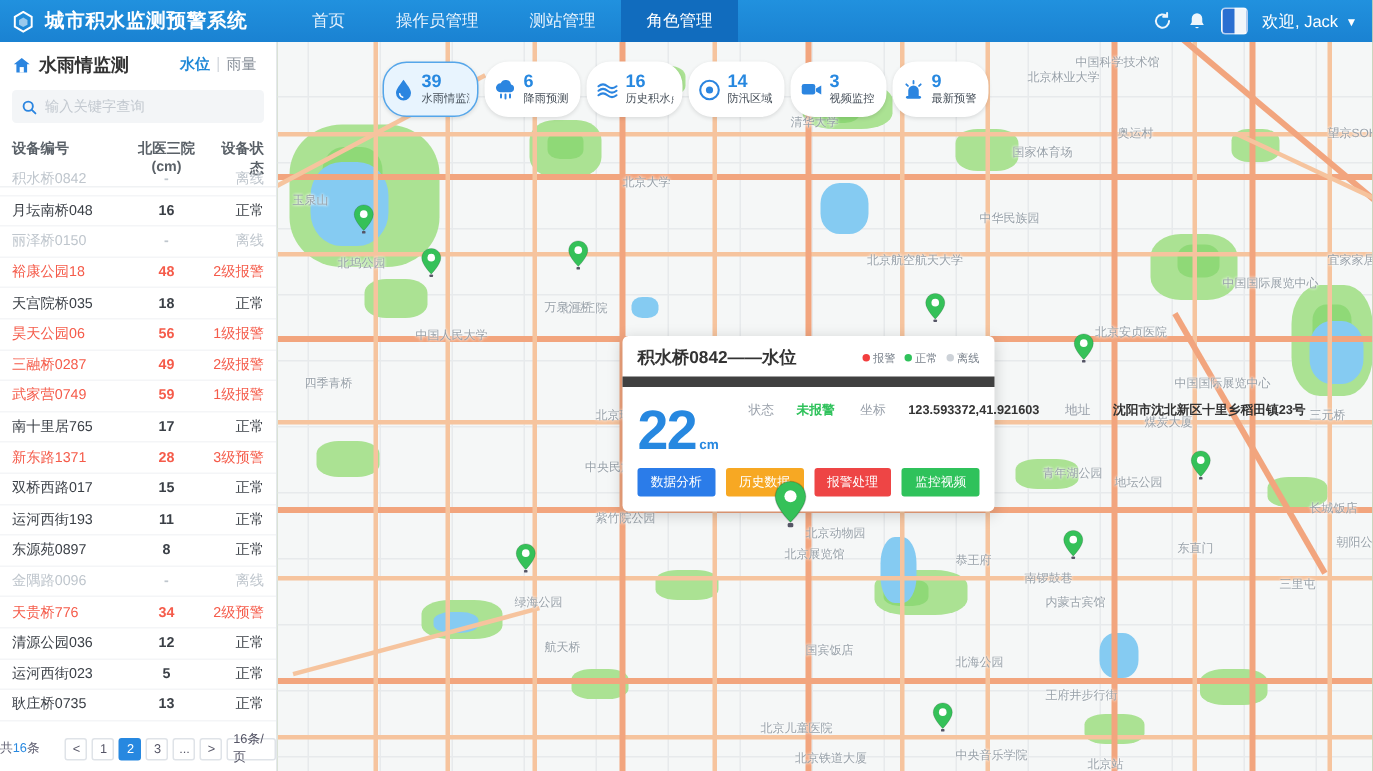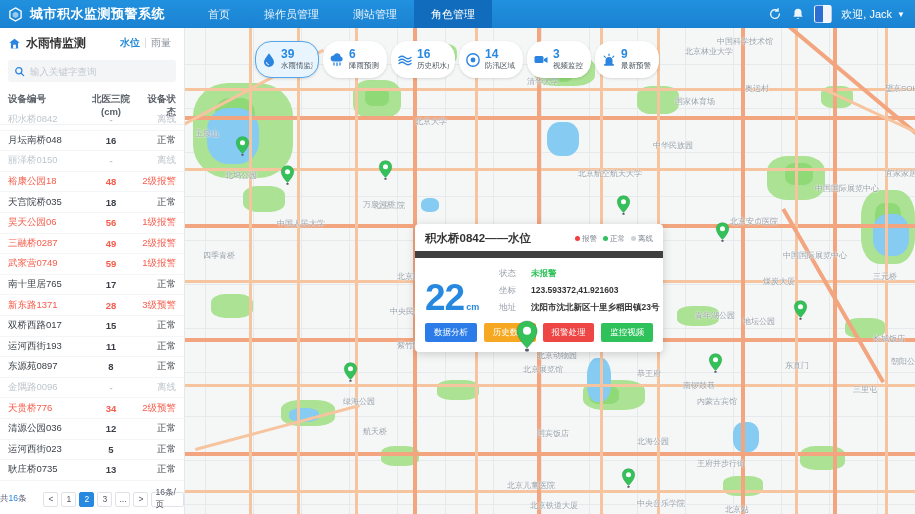--- a/index.html
+++ b/index.html
@@ -71,21 +71,21 @@
 .popup{position:absolute;left:230px;top:196px;width:248px;background:#fff;border-radius:4px;box-shadow:0 2px 10px rgba(0,0,0,.18);z-index:40}
 .pp-head{display:flex;align-items:center;padding:7px 10px 5px;border-bottom:7px solid #404040}
 .pp-title{font-size:11.5px;font-weight:bold;color:#333;white-space:nowrap}
 .pp-legend{margin-left:auto;display:flex;gap:6px;align-items:center}
 .pl-item{display:flex;align-items:center;gap:2px;font-size:7.5px;color:#7a828c;white-space:nowrap}
 .pl-dot{width:5px;height:5px;border-radius:50%}
 .pp-body{display:flex;padding:8px 10px 2px;gap:8px}
 .pp-valwrap{width:66px;flex:none;display:flex;align-items:flex-end;gap:2px;padding-top:4px}
 .pp-val{color:#2788e0;font-weight:bold;font-size:37px;line-height:.9;letter-spacing:-1px}
 .pp-unit{font-size:9px;font-weight:bold;color:#2788e0;padding-bottom:2px}
-.pp-fields{flex:1;display:flex;flex-direction:column;gap:5px;padding-top:2px}
+.pp-fields{flex:1;display:flex;flex-direction:row;gap:17px;padding-top:2px}
 .pf{display:flex;font-size:8.5px;gap:6px;white-space:nowrap}
 .pf .fl{color:#9aa1ab;width:26px;flex:none}
 .pf .fv{color:#333;font-weight:bold}
 .pf .fv.green{color:#2fc25b}
 .pp-btns{display:flex;gap:7px;padding:7px 10px 10px}
 .pbtn{flex:1;height:19px;border:none;border-radius:2px;color:#fff;font-size:8.5px;cursor:pointer;font-family:inherit;white-space:nowrap}
 
 
 .mlegend{position:absolute;right:8px;bottom:8px;z-index:30;display:flex;flex-direction:column;gap:4px}
 .ml-row{background:#fff;border-radius:4px;box-shadow:0 1px 4px rgba(0,0,0,.15);height:24px;display:flex;align-items:center;padding:0 9px;gap:5px;font-size:9px;color:#333;cursor:pointer;white-space:nowrap}

